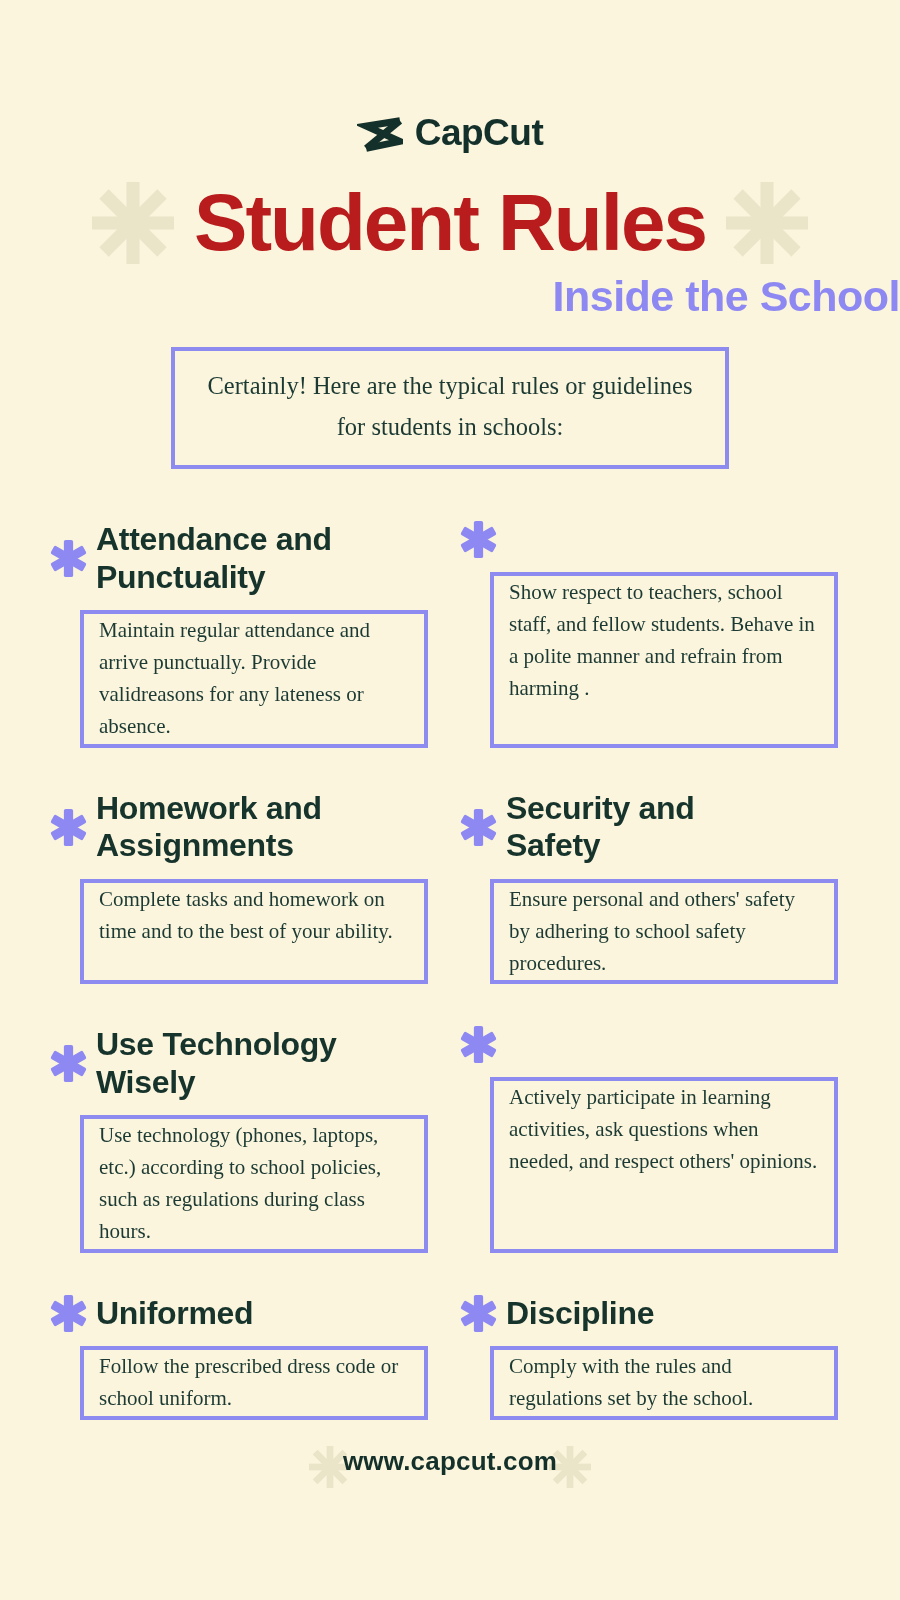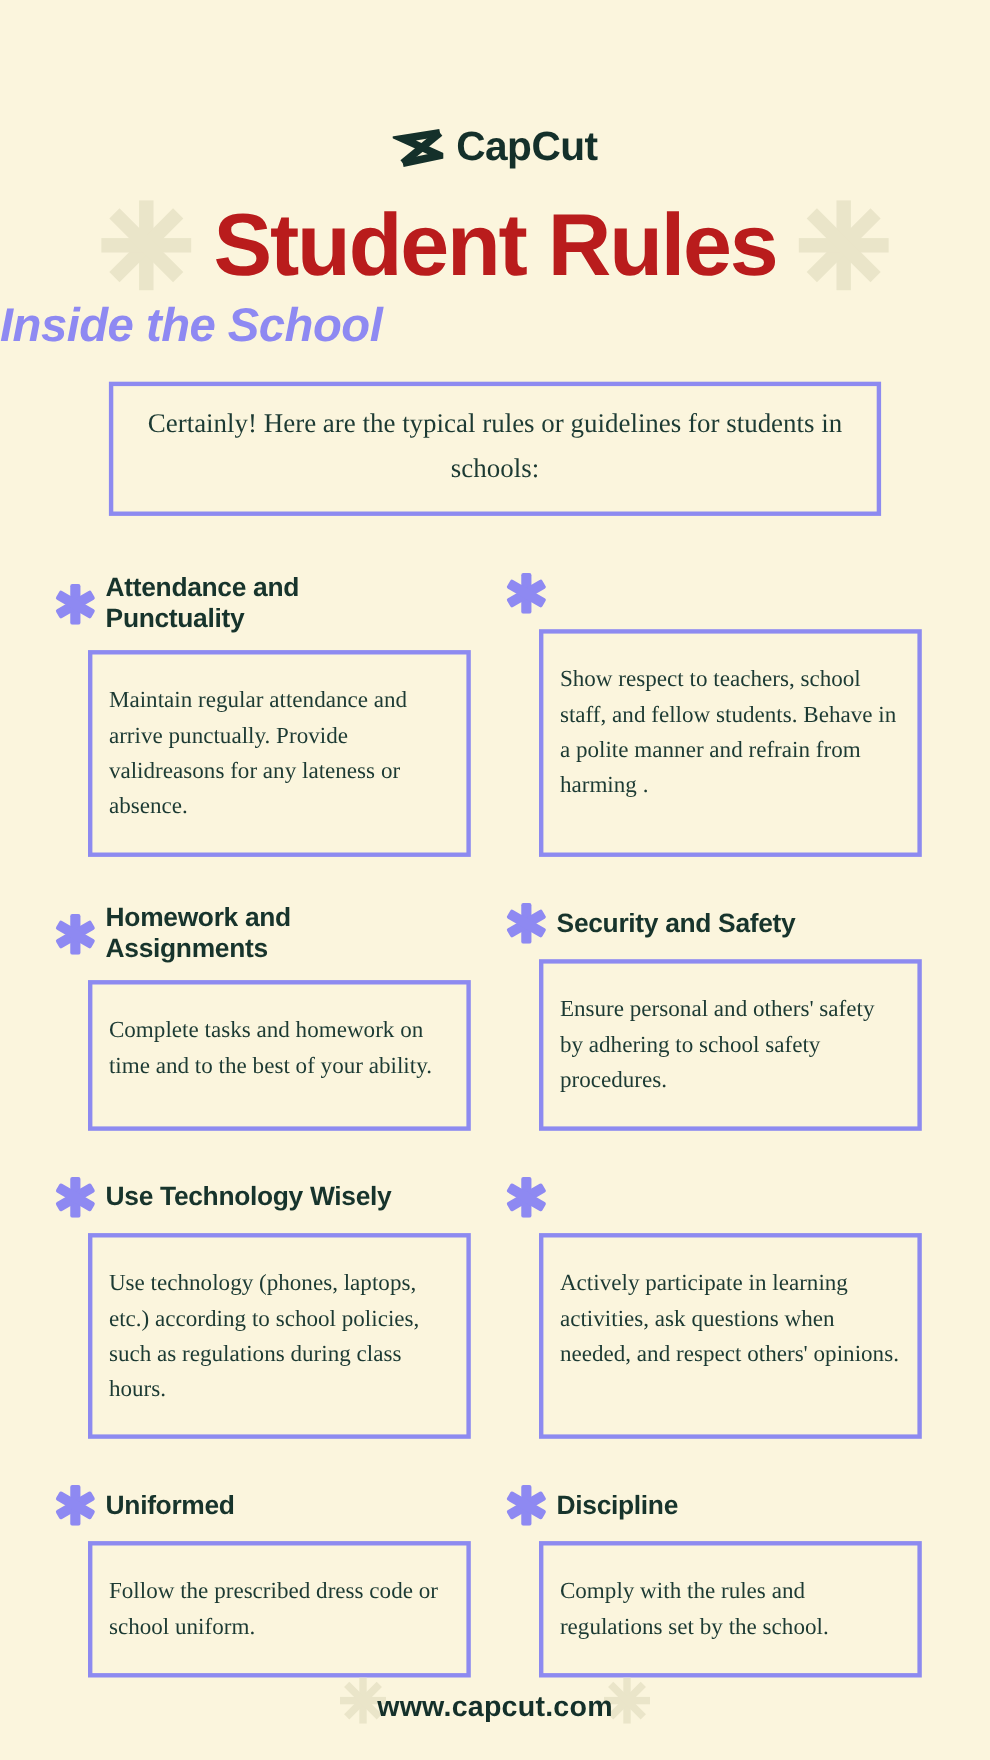--- a/index.html
+++ b/index.html
@@ -23,57 +23,58 @@
   .title-row {
     display: flex; justify-content: center; align-items: center;
     gap: 20px; margin-top: 28px;
   }
   .title-row h1 {
     margin: 0; font-size: 80px; font-weight: 800;
     letter-spacing: -2px; color: #b91c1c; line-height: 1.0;
     white-space: nowrap;
   }
   .subtitle {
-    text-align: left; font-size: 43px; font-weight: 800;
-    color: #8E89F2; letter-spacing: -0.5px; margin-top: 8px; font-style: italic;
+    text-align: right; font-size: 43px; font-weight: 800;
+    color: #8E89F2; letter-spacing: -0.5px; margin-top: 8px;
   }
   
   .intro-box {
-    width: 702px; margin: 26px auto 0 auto;
+    width: 558px; margin: 26px auto 0 auto;
     border: 4px solid #8D8AF0; box-sizing: border-box;
     padding: 14px 20px 18px 20px;
     font-family: "Liberation Serif", serif;
     font-size: 24.5px; line-height: 1.68; text-align: center;
     color: #1C3A33;
   }
   
   .grid {
     display: grid; grid-template-columns: 1fr 1fr;
     column-gap: 32px; row-gap: 42px;
     padding: 0 62px 0 50px; margin-top: 52px;
   }
   .section { display: flex; flex-direction: column; }
   .sec-head {
     display: flex; align-items: center; gap: 9px; margin-bottom: 14px;
   }
   .sec-head svg { flex: 0 0 auto; }
   .sec-head h2 {
-    margin: 0; font-size: 24px; font-weight: 800; line-height: 1.17;
+    margin: 0; font-size: 32px; font-weight: 800; line-height: 1.17;
     letter-spacing: -0.3px; color: #17342C; max-width: 285px;
   }
   .sec-box {
     flex: 1; margin-left: 30px;
     border: 4px solid #8D8AF0; box-sizing: border-box;
-    padding: 26px 15px;
+    padding: 1px 15px;
     font-family: "Liberation Serif", serif;
     font-size: 21px; line-height: 1.52; color: #1C3A33;
   }
   
   .footer {
-    display: flex; justify-content: center; align-items: flex-end;
+    display: flex; justify-content: center; align-items: flex-start;
+    margin-top: 26px;
   }
   .footer svg { display: block; }
   .footer .fa-left  { margin-right: -8px; }
   .footer .fa-right { margin-left: -8px; }
   .footer-url {
     position: relative; z-index: 1;
     font-size: 26px; font-weight: 800; color: #14302A;
     letter-spacing: 0.2px;
   }
 </style>

